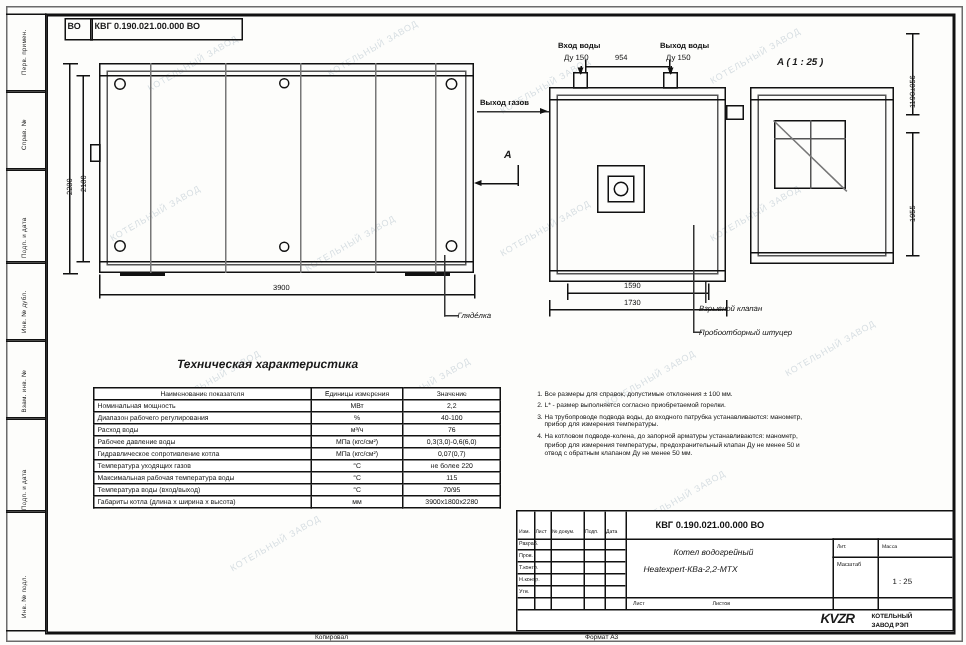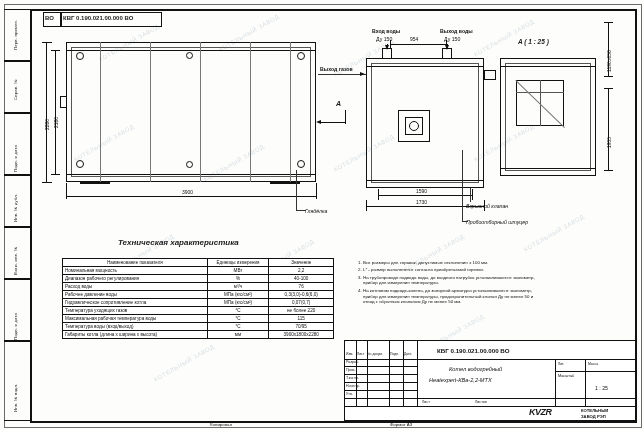--- a/index.html
+++ b/index.html
@@ -356,21 +356,21 @@
     <div class="st-mid" style="left:104px;top:25px;">Котел водогрейный</div>
     <div class="st-mid" style="left:84px;top:36px;">Heatexpert-КВа-2,2-МТХ</div>
 
     <div class="st-txt" style="left:213px;top:21px;font-size:3.4px;">Лит.</div>
     <div class="st-txt" style="left:243px;top:21px;font-size:3.4px;">Масса</div>
     <div class="st-txt" style="left:213px;top:33px;font-size:3.8px;">Масштаб</div>
     <div class="st-txt" style="left:250px;top:44px;font-size:5.2px;">1 : 25</div>
     <div class="st-txt" style="left:77px;top:59px;font-size:3.6px;">Лист</div>
     <div class="st-txt" style="left:130px;top:59px;font-size:3.6px;">Листов</div>
 
-    <div class="logo" style="left:184px;top:66px;">KVZR</div>
+    <div class="logo" style="left:202px;top:66px;">KVZR</div>
     <div class="st-txt" style="left:236px;top:67px;font-size:4.2px;font-weight:bold;">КОТЕЛЬНЫЙ</div>
     <div class="st-txt" style="left:236px;top:73px;font-size:4.2px;font-weight:bold;">ЗАВОД РЭП</div>
   </div>
 
   <div class="footer" style="left:210px;top:422px;">Копировал</div>
   <div class="footer" style="left:390px;top:422px;">Формат A3</div>
 
 </div>
 
 </body></html>

